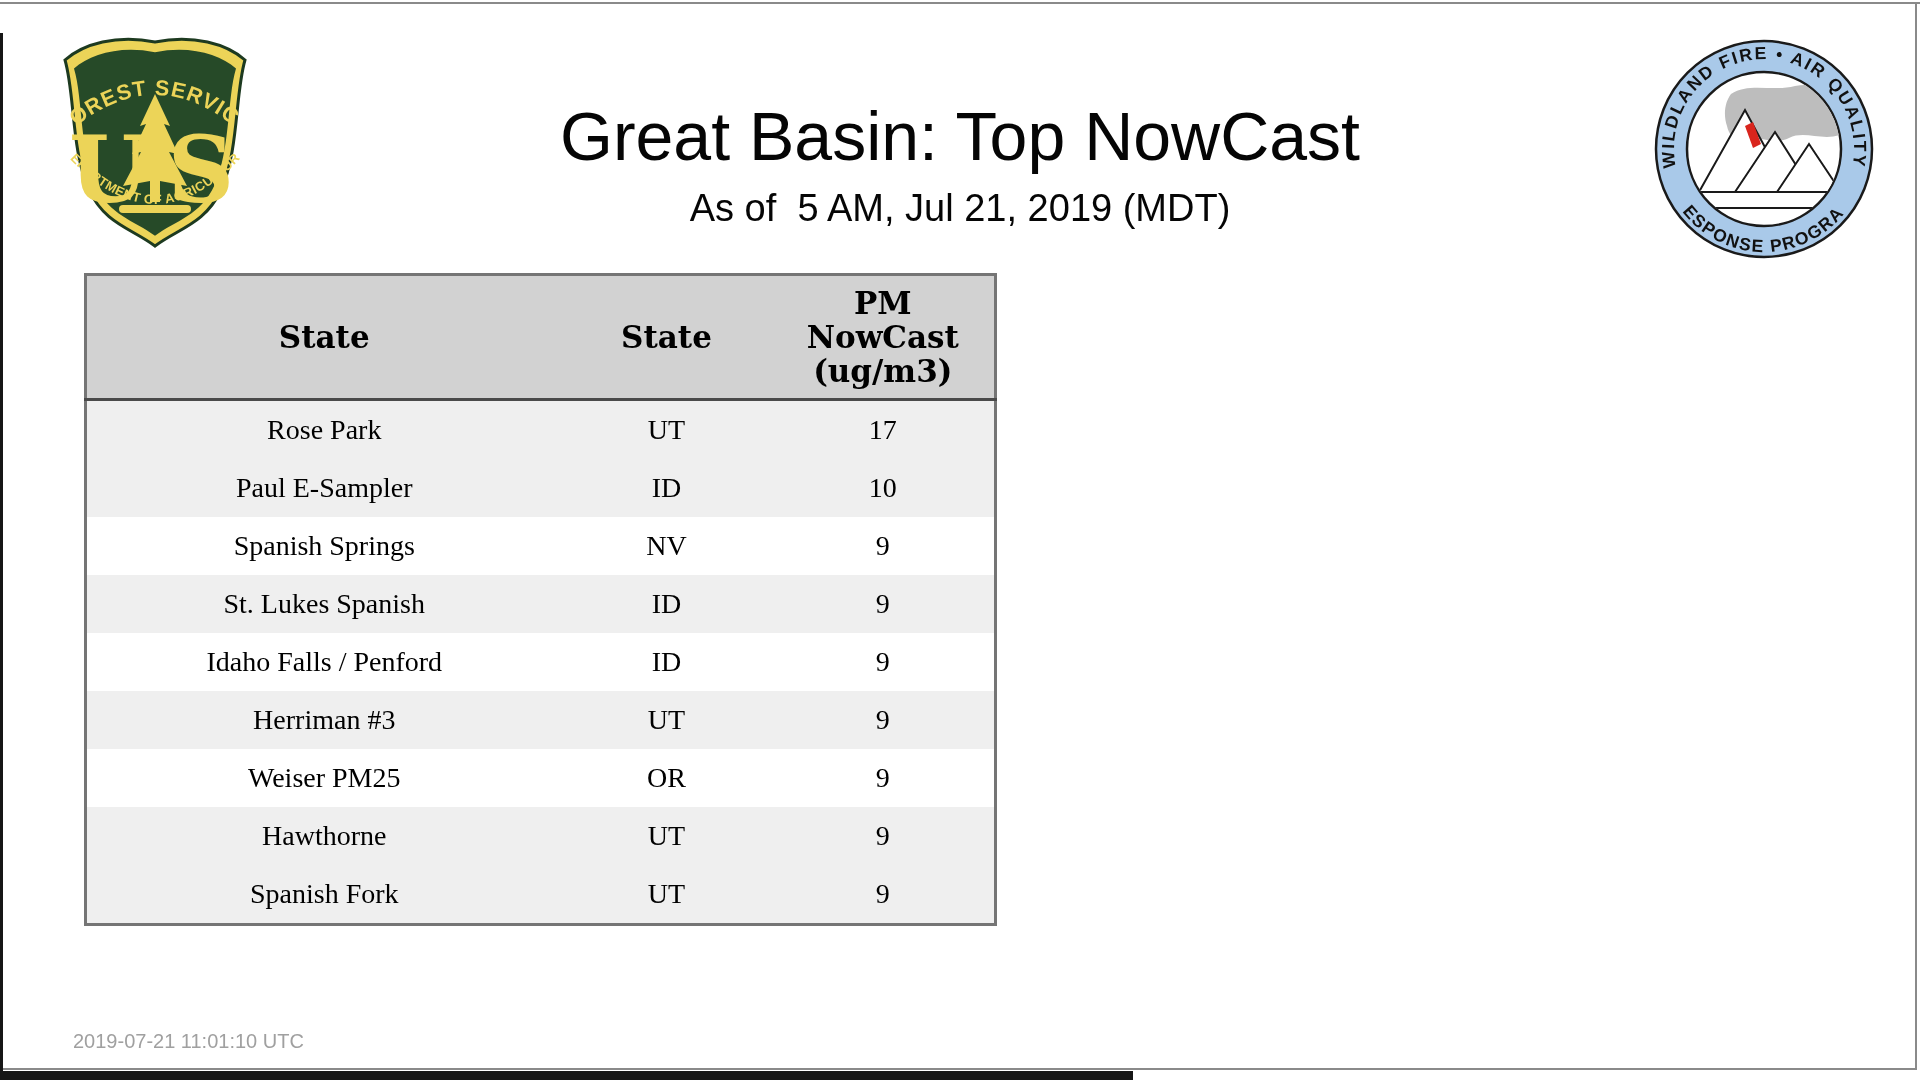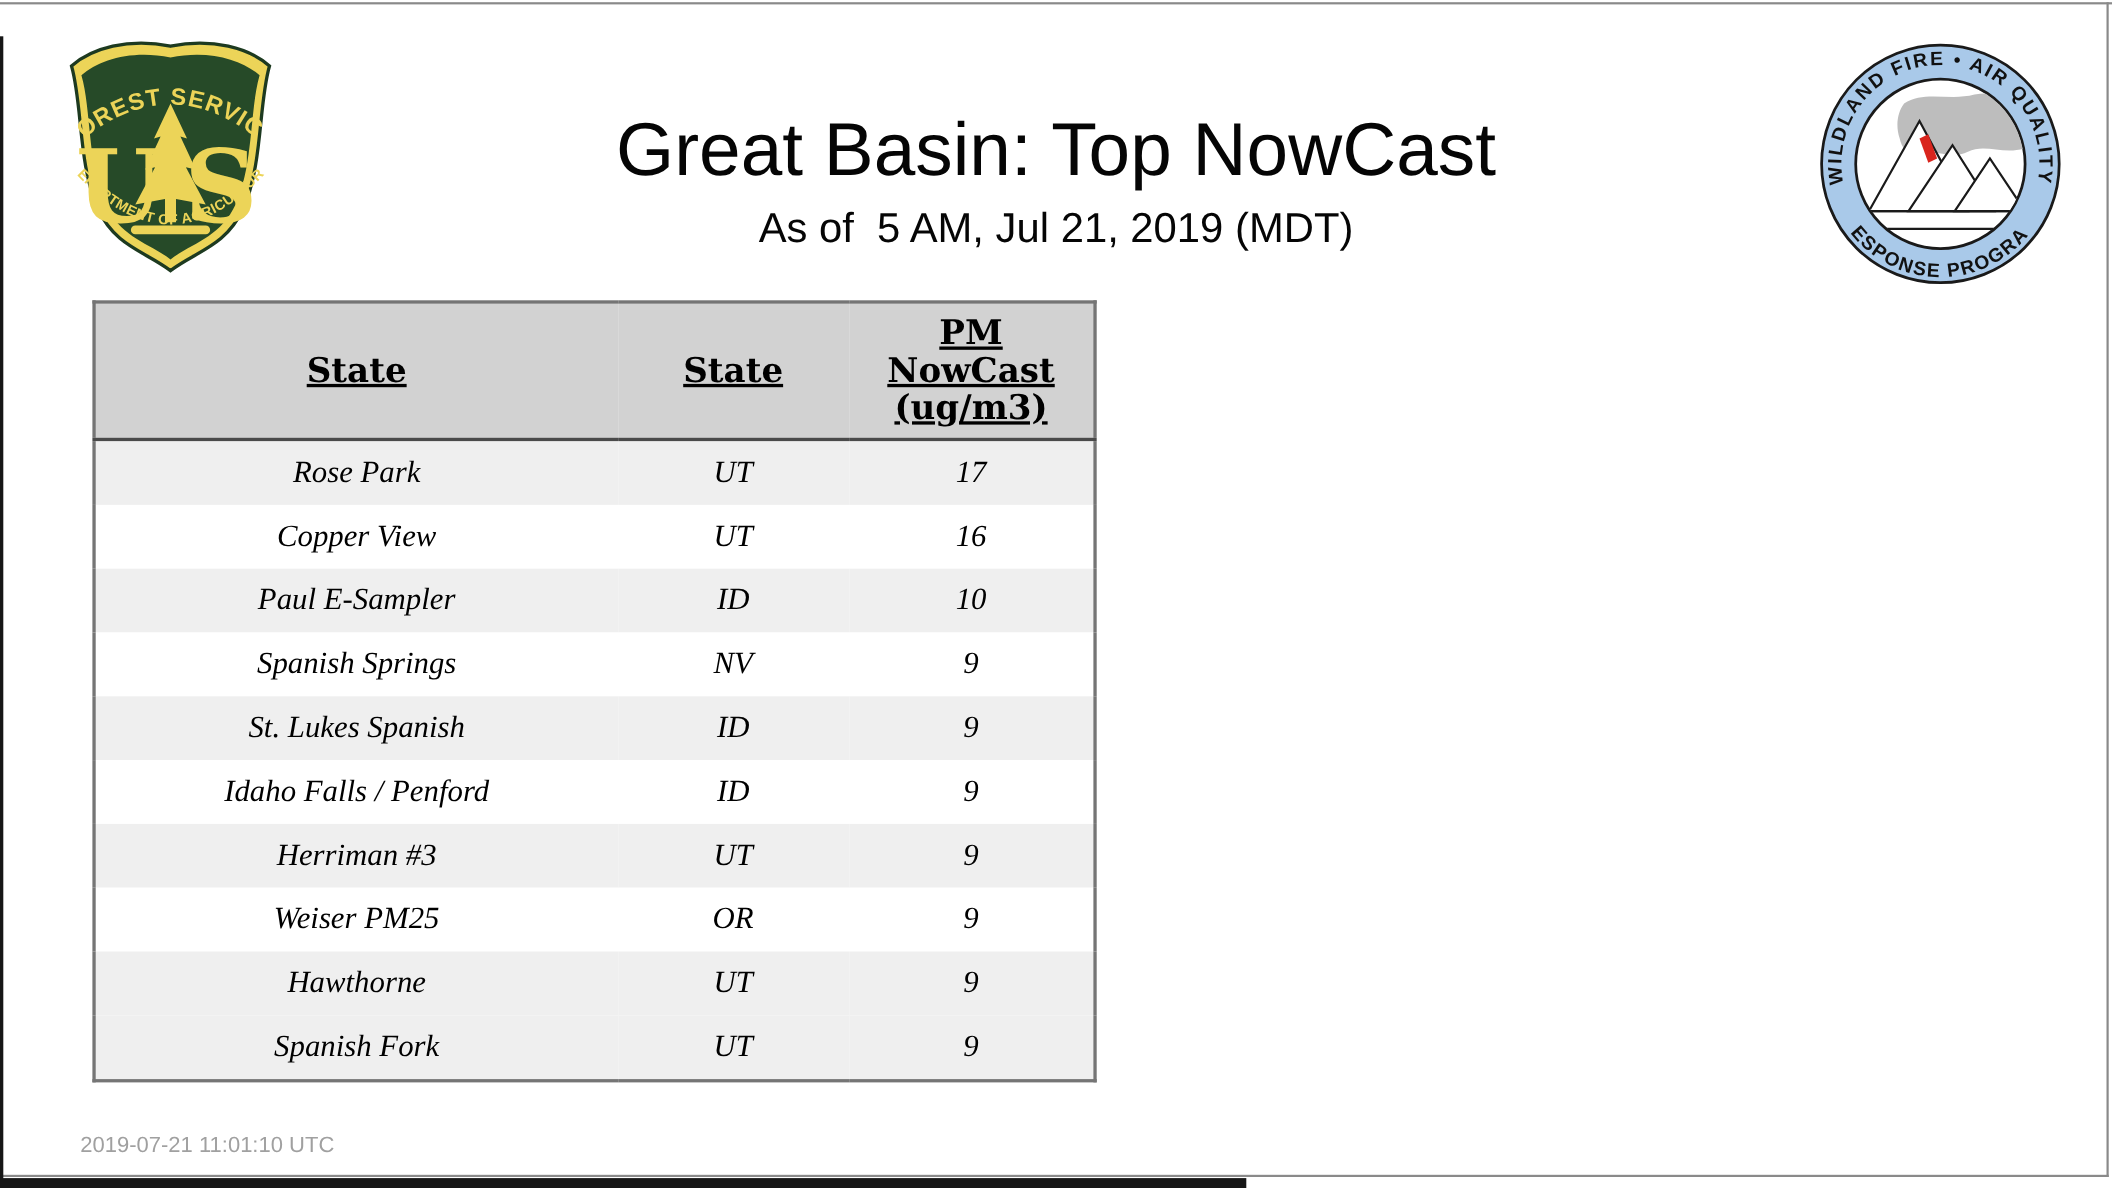--- a/index.html
+++ b/index.html
@@ -21,23 +21,23 @@
   .wf-logo{position:absolute;left:1653px;top:38px;width:222px;height:222px;}
 
   .footer-ts{position:absolute;left:73px;top:1031px;font-size:20px;line-height:21px;
              color:#a0a0a0;z-index:1;}
 
   .tablewrap{position:absolute;left:84px;top:273px;z-index:2;}
   table.nowcast{border-collapse:collapse;table-layout:fixed;width:910px;
                 border:3px solid #757575;}
   table.nowcast th{background:#d2d2d2;font-family:"DejaVu Serif",serif;font-weight:bold;
                    font-size:31px;line-height:34px;height:122px;vertical-align:middle;
-                   text-align:center;border-bottom:3px solid #4a4a4a;padding:0;text-decoration:underline;}
+                   text-align:center;border-bottom:3px solid #4a4a4a;padding:0;}
   table.nowcast td{font-family:"Liberation Serif",serif;font-size:28px;height:58px;
-                   text-align:center;vertical-align:middle;padding:0;font-style:italic;}
+                   text-align:center;vertical-align:middle;padding:0;}
   table.nowcast tr.odd{background:#efefef;}
   table.nowcast tr.even{background:#ffffff;}
 </style>
 </head>
 <body>
 
 <div class="page">
 
   <div class="edge edge-top"></div>
   <div class="edge edge-right"></div>
@@ -116,25 +116,20 @@
             <div>(ug/m3)</div>
           </th>
         </tr>
       </thead>
       <tbody>
           <tr class="odd">
             <td>Rose Park</td>
             <td>UT</td>
             <td>17</td>
           </tr>
-          <tr class="even">
-            <td>Copper View</td>
-            <td>UT</td>
-            <td>16</td>
-          </tr>
           <tr class="odd">
             <td>Paul E-Sampler</td>
             <td>ID</td>
             <td>10</td>
           </tr>
           <tr class="even">
             <td>Spanish Springs</td>
             <td>NV</td>
             <td>9</td>
           </tr>

